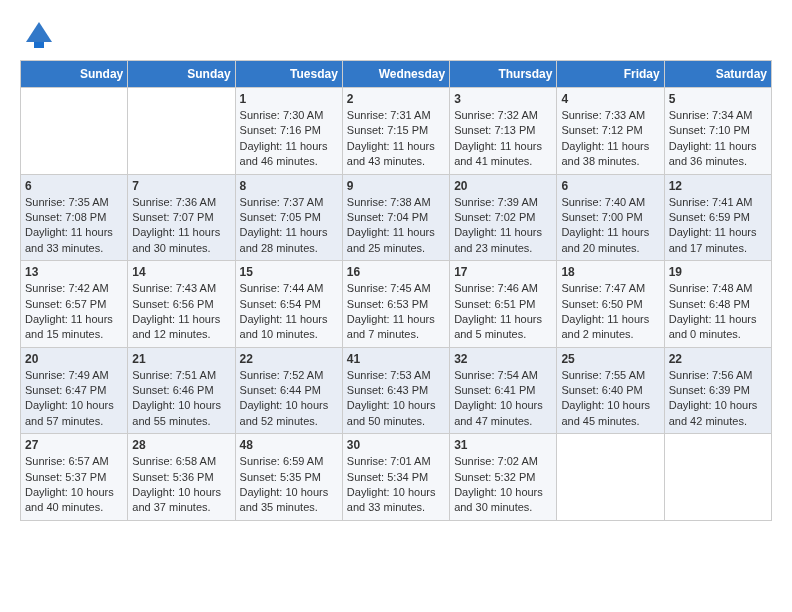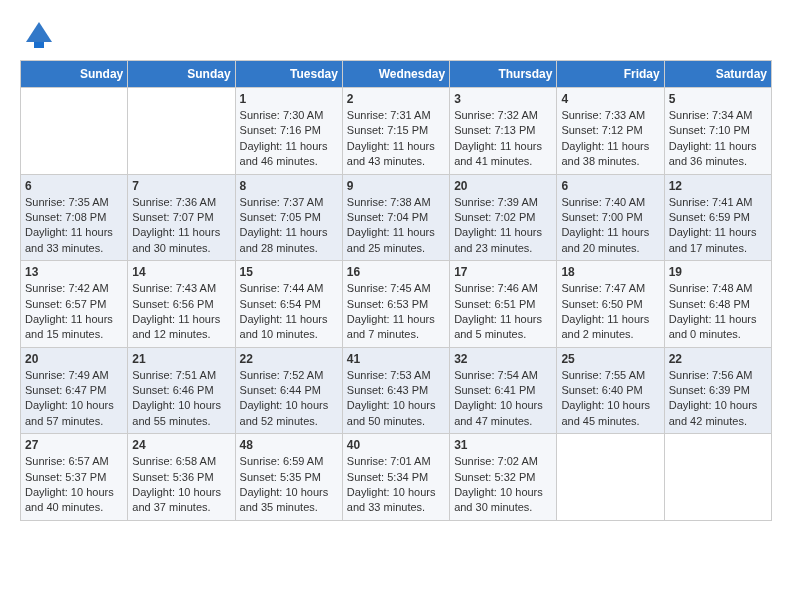--- a/index.html
+++ b/index.html
@@ -241,29 +241,29 @@
           <span class="day-num">22</span>
           <div class="day-info">Sunrise: 7:56 AM<br>Sunset: 6:39 PM<br>Daylight: 10 hours and 42 minutes.</div>
         </td>
       </tr>
       <tr>
         <td>
           <span class="day-num">27</span>
           <div class="day-info">Sunrise: 6:57 AM<br>Sunset: 5:37 PM<br>Daylight: 10 hours and 40 minutes.</div>
         </td>
         <td>
-          <span class="day-num">24</span>
+          <span class="day-num">28</span>
           <div class="day-info">Sunrise: 6:58 AM<br>Sunset: 5:36 PM<br>Daylight: 10 hours and 37 minutes.</div>
         </td>
         <td>
           <span class="day-num">48</span>
           <div class="day-info">Sunrise: 6:59 AM<br>Sunset: 5:35 PM<br>Daylight: 10 hours and 35 minutes.</div>
         </td>
         <td>
-          <span class="day-num">40</span>
+          <span class="day-num">30</span>
           <div class="day-info">Sunrise: 7:01 AM<br>Sunset: 5:34 PM<br>Daylight: 10 hours and 33 minutes.</div>
         </td>
         <td>
           <span class="day-num">31</span>
           <div class="day-info">Sunrise: 7:02 AM<br>Sunset: 5:32 PM<br>Daylight: 10 hours and 30 minutes.</div>
         </td>
         <td class="empty-cell"></td>
         <td class="empty-cell"></td>
       </tr>
     </tbody>

